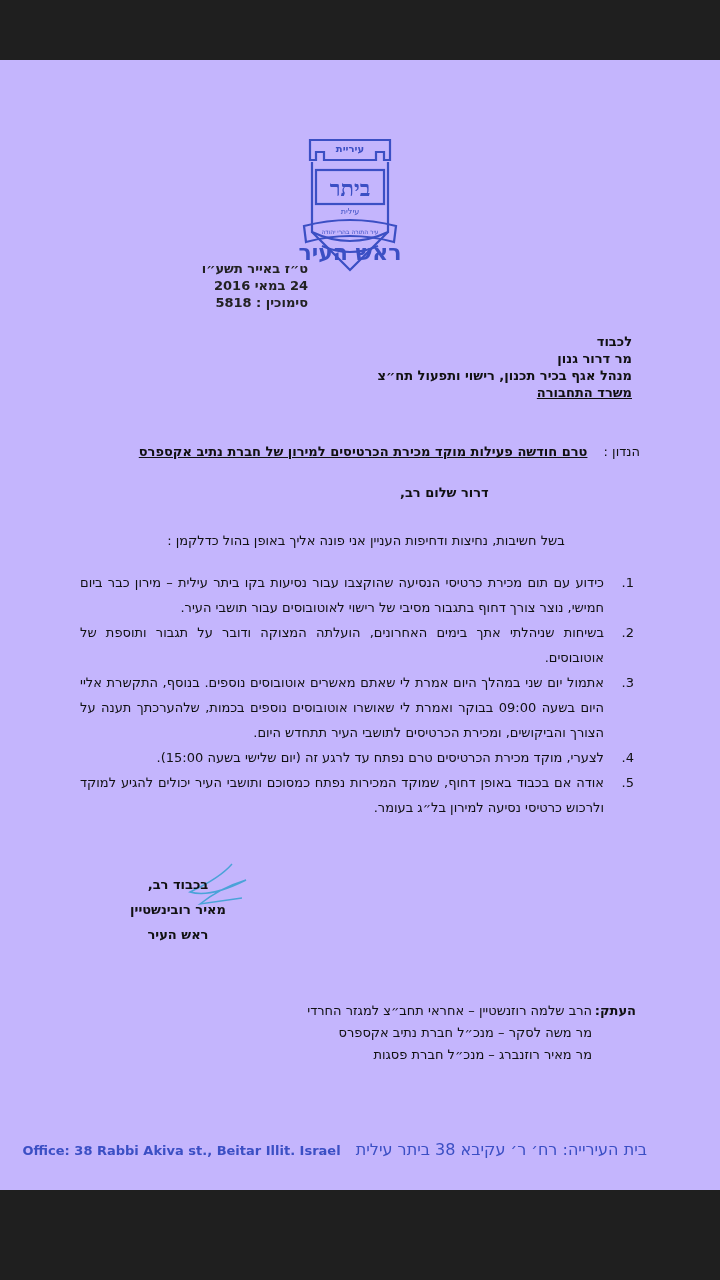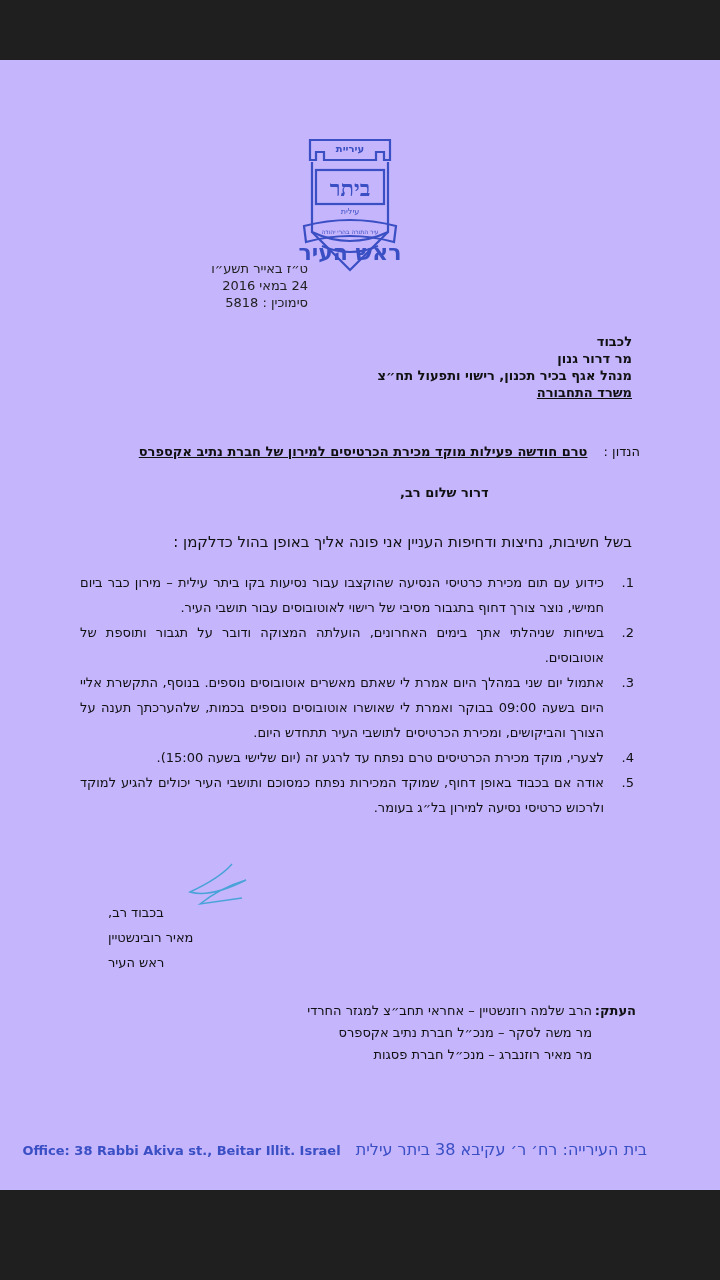--- a/index.html
+++ b/index.html
@@ -3,33 +3,33 @@
 <meta charset="utf-8">
 <style>
   html, body { margin:0; padding:0; }
   body { width:720px; height:1280px; background:#1f1f1f; position:relative; overflow:hidden; font-family:"DejaVu Sans", sans-serif; }
   .topbar { position:absolute; left:0; top:0; width:720px; height:60px; background:#1f1f1f; }
   .bottombar { position:absolute; left:0; top:1190px; width:720px; height:90px; background:#1f1f1f; }
   .page { position:absolute; left:0; top:60px; width:720px; height:1130px; background:#c4b5fd; }
   .abs { position:absolute; }
   .logo { left:300px; top:62px; width:100px; height:160px; }
   .mayor-title { left:290px; top:180px; width:120px; text-align:center; color:#3b4fc4; font-size:22px; font-weight:bold; direction:rtl; font-family:"DejaVu Sans", sans-serif; }
-  .meta { left:108px; top:200px; width:200px; direction:rtl; text-align:right; font-size:13px; color:#222; line-height:17px; }
+  .meta { left:108px; top:200px; width:200px; direction:rtl; text-align:right; font-size:13px; color:#222; line-height:17px;font-weight:bold; }
   .recipient { left:330px; top:273px; width:302px; direction:rtl; text-align:right; font-size:13px; font-weight:bold; color:#111; line-height:17px; }
   .recipient .u { text-decoration:underline; }
   .subject { left:100px; top:384px; width:540px; direction:rtl; text-align:right; font-size:13px; color:#111; }
   .subject .lbl { font-weight:normal; margin-left:12px; }
   .subject .txt { font-weight:bold; text-decoration:underline; }
   .greeting { left:400px; top:425px; width:232px; direction:rtl; text-align:left; font-size:13px; font-weight:bold; color:#111; }
-  .intro { left:100px; top:473px; width:532px; direction:rtl; text-align:right; font-size:15px; color:#111; }
+  .intro { left:100px; top:473px; width:532px; direction:rtl; text-align:center; font-size:13px; color:#111; }
   .list { left:68px; top:510px; width:566px; direction:rtl; }
   .item { display:flex; direction:rtl; font-size:13px; color:#111; line-height:25px; margin-bottom:0px; }
   .item .num { width:30px; flex:none; text-align:right; }
   .item .body { flex:1; text-align:justify; text-align-last:right;margin-left:12px; }
-  .closing { left:108px; top:812px; width:140px; direction:rtl; text-align:left; font-size:13px; font-weight:normal; color:#111; line-height:25px;margin-top:28px; }
+  .closing { left:108px; top:812px; width:140px; direction:rtl; text-align:center; font-size:13px; font-weight:bold; color:#111; line-height:25px; }
   .sig { left:180px; top:798px; width:70px; height:50px; }
   .copy { left:350px; top:940px; width:286px; direction:rtl; font-size:13px; color:#111; line-height:22px; }
   .copy .row { display:flex; direction:rtl; }
   .copy .lbl { width:44px; flex:none; font-weight:bold; text-align:right; }
   .copy .val { white-space:nowrap; }
   .footer { left:67px; top:1080px; width:580px; direction:rtl; color:#3b4fc4; white-space:nowrap; }
   .footer .he { font-size:16px; }
   .footer .en { font-size:13px; font-weight:bold; direction:ltr; display:inline-block; margin-right:10px; }
 </style>
 </head>

